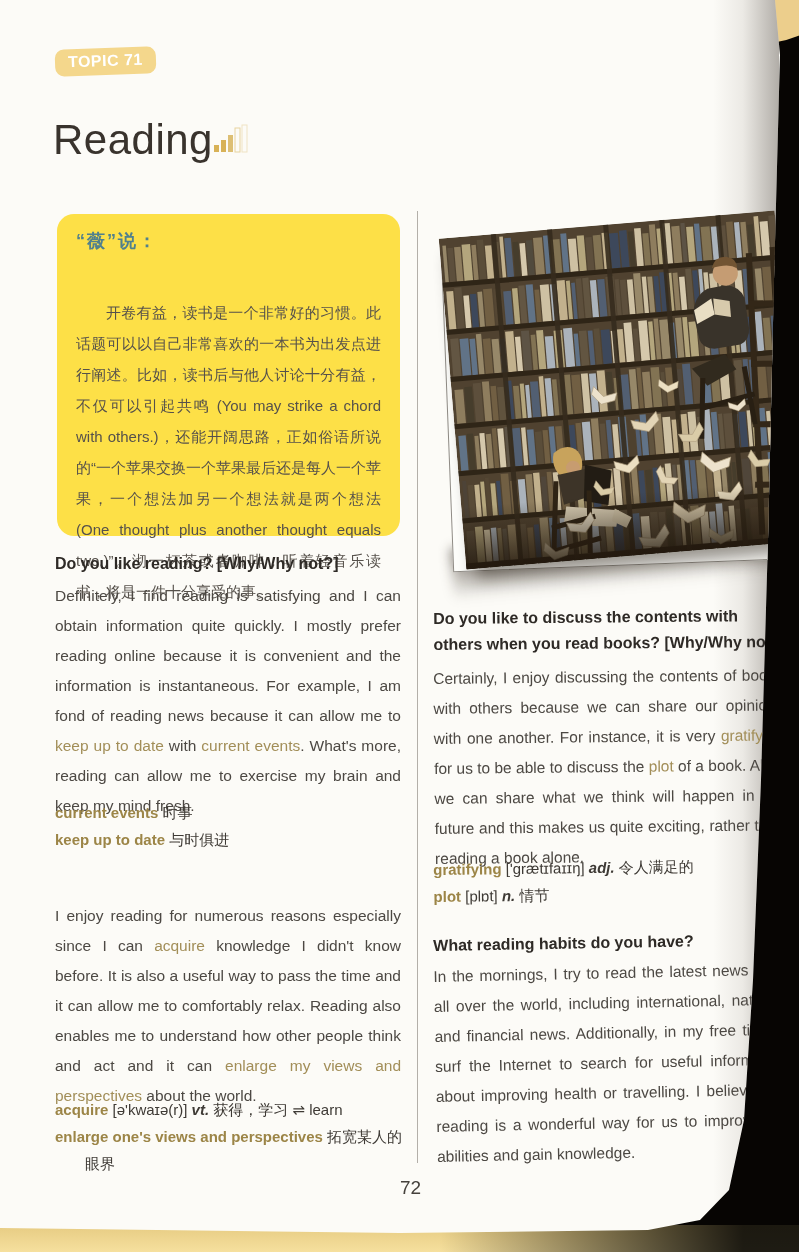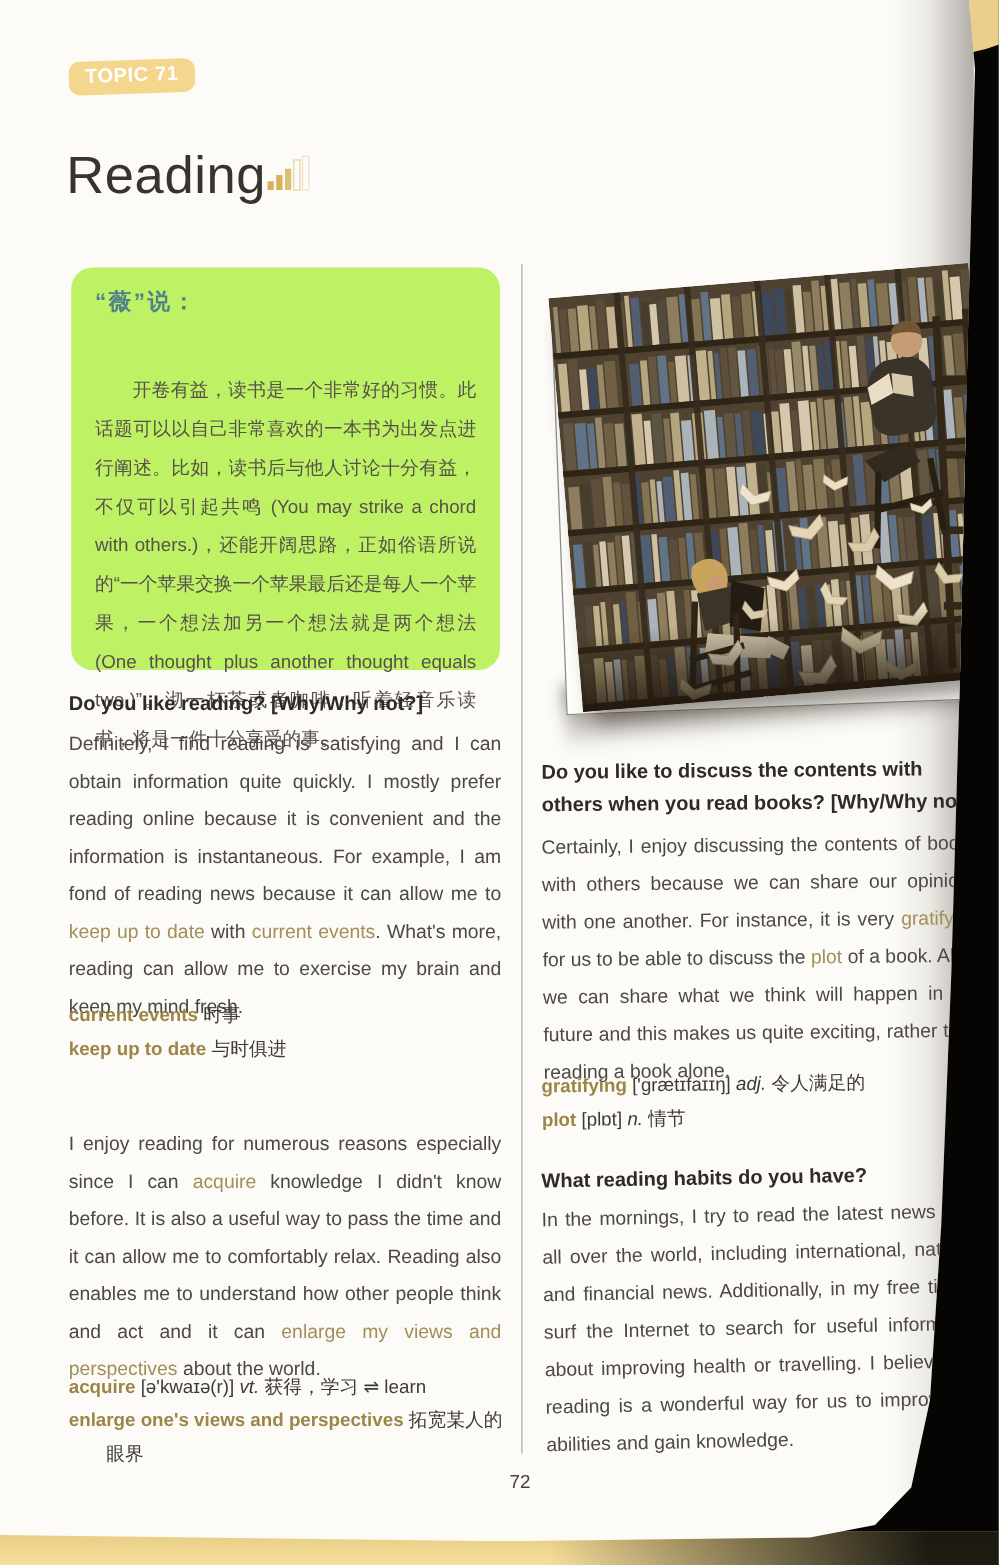--- a/index.html
+++ b/index.html
@@ -18,54 +18,54 @@
   .sheet{position:absolute;inset:0;background:#fcfbf7;z-index:2;
          clip-path:polygon(0px 0px,775px 0px,780px 55px,774px 280px,768px 540px,761px 780px,
                            753px 980px,744px 1120px,729px 1190px,700px 1220px,648px 1230px,
                            400px 1233px,0px 1228px);}
   .right-shade{position:absolute;top:0;left:713px;width:66px;height:1252px;
          background:linear-gradient(90deg,rgba(0,0,0,0) 0%,rgba(93,82,70,.10) 45%,rgba(55,46,38,.38) 100%);}
   .badge{position:absolute;left:55px;top:48px;padding:4px 13px 5px;background:#f4d78c;border-radius:9px;
          color:#fff;font-weight:bold;font-size:16px;letter-spacing:.5px;transform:rotate(-2deg);}
   .title{position:absolute;left:53px;top:116px;font-size:42px;color:#39332d;letter-spacing:.5px;}
   .title-icon{position:absolute;left:213px;top:124px;}
-  .note-box{position:absolute;left:57px;top:214px;width:343px;height:322px;background:#bef264;
+  .note-box{position:absolute;left:57px;top:214px;width:343px;height:322px;background:#fde047;
             border-radius:17px;box-sizing:border-box;padding:15px 19px 0;}
   .note-title{font-size:18px;font-weight:bold;color:#51808d;letter-spacing:2px;margin-bottom:6px;}
   .note-text{font-size:15px;line-height:31px;color:#56514b;text-align:justify;text-indent:2em;margin-top:44px;}
   .divider{position:absolute;left:417px;top:211px;width:1px;height:952px;background:#b3afa9;}
   
   .photo-shadow{position:absolute;left:452px;top:535px;width:332px;height:52px;
         background:linear-gradient(180deg,rgba(28,17,7,.6),rgba(28,17,7,0));
         transform:rotate(-4.8deg);filter:blur(6px);}
   .photo-backing{position:absolute;left:447px;top:249px;width:327px;height:315px;background:#fdfdfa;
         border:1px solid #8f8b85;transform:rotate(-2.2deg);}
   .photo{position:absolute;left:452px;top:224px;width:337px;height:332px;transform:rotate(-4.8deg);
         box-shadow:5px 14px 16px -4px rgba(25,15,5,.45);overflow:hidden;}
   
   .q{position:absolute;font-size:16px;font-weight:bold;color:#2e2a26;line-height:26px;}
   .ans{position:absolute;font-size:15.5px;color:#4c4843;line-height:30px;text-align:justify;}
   .ans .hl{color:#a28e58;}
   .vocab{position:absolute;font-size:15px;line-height:27px;color:#3e3a35;}
   .vocab-item{padding-left:2em;text-indent:-2em;}
   .vb{color:#9c8547;font-weight:bold;}
-  .pos{font-style:italic;}
+  .pos{font-style:italic;font-weight:bold;}
   .lq1{left:55px;top:551px;width:346px;}
   .la1{left:55px;top:581px;width:346px;}
   .lv1{left:55px;top:799px;width:346px;}
   .lq2{left:55px;top:871px;width:346px;}
   .la2{left:55px;top:901px;width:346px;}
   .lv2{left:55px;top:1096px;width:360px;}
   .rq1{left:433px;top:606px;width:354px;transform:rotate(-.5deg);transform-origin:left top;}
   .ra1{left:433px;top:664px;width:350px;transform:rotate(-.6deg);transform-origin:left top;}
   .rv1{left:433px;top:856px;width:350px;transform:rotate(-.7deg);transform-origin:left top;}
   .rq2{left:433px;top:933px;width:350px;transform:rotate(-1deg);transform-origin:left top;}
   .ra2{left:433px;top:962px;width:352px;transform:rotate(-1.2deg);transform-origin:left top;}
-  .pagenum{position:absolute;left:400px;top:1177px;width:32px;text-align:center;
-           font-size:15px;color:#45413c;}
+  .pagenum{position:absolute;left:400px;top:1177px;width:32px;text-align:left;
+           font-size:19px;color:#45413c;}
 </style>
 </head>
 <body>
 
 <div class="stage">
   <div class="corner-gold"></div>
   <div class="strip"></div>
 
   <div class="sheet">
     <div class="right-shade"></div>

